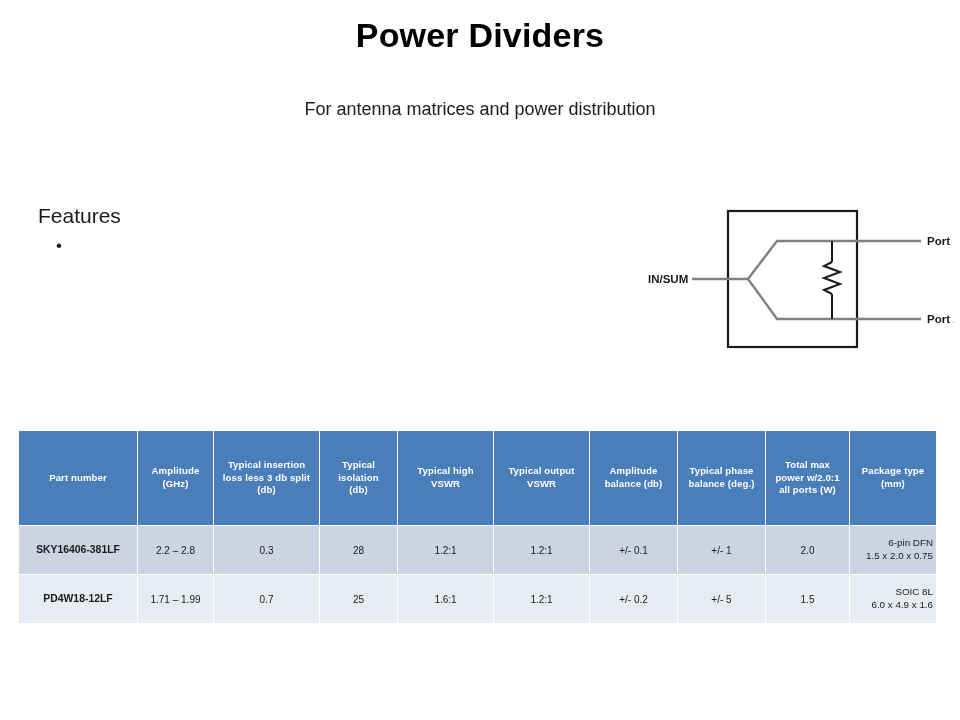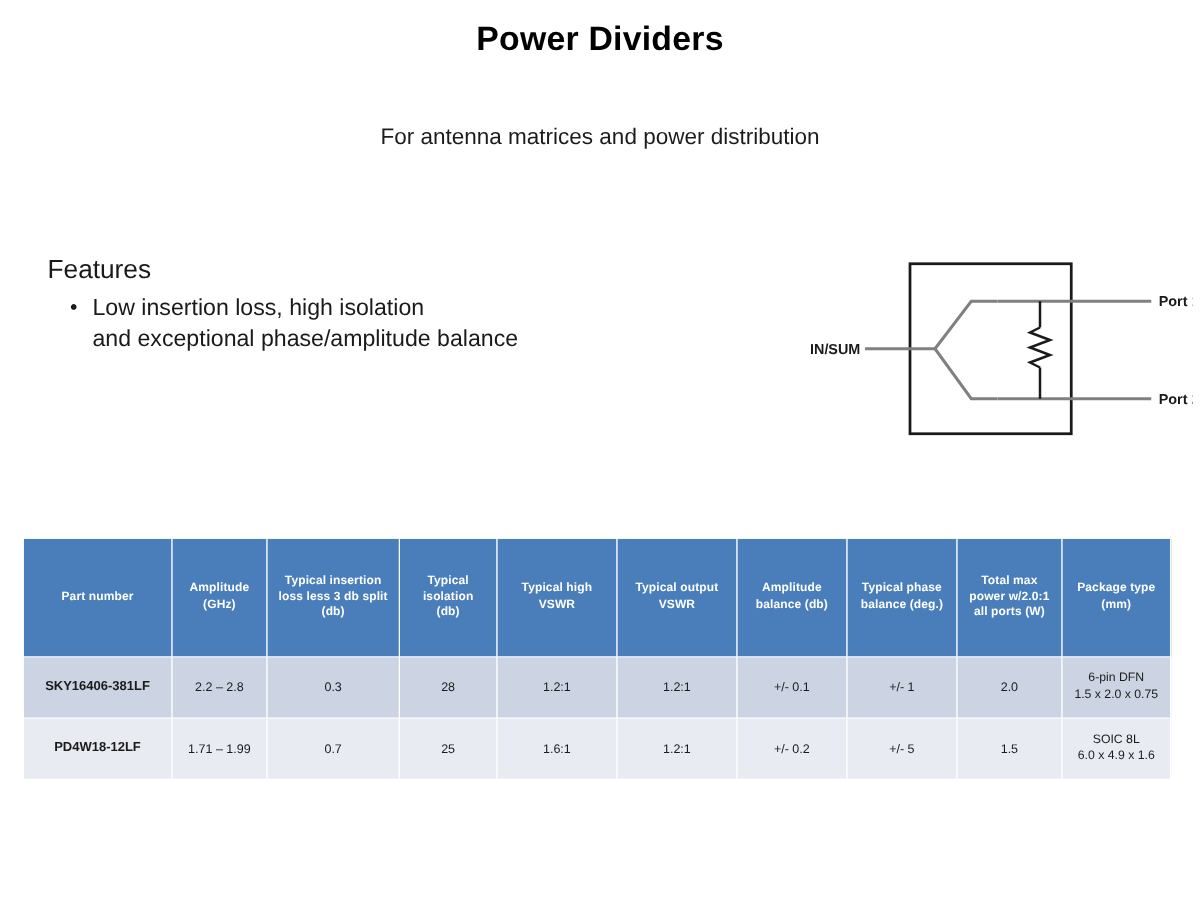--- a/index.html
+++ b/index.html
@@ -16,21 +16,21 @@
     color: #1a1a1a;
   }
 
   
   #slide-title {
     position: absolute;
     top: 16px;
     left: 0;
     width: 960px;
     text-align: center;
-    font-size: 27px;
+    font-size: 34px;
     font-weight: bold;
     letter-spacing: 0.2px;
     color: #000000;
   }
 
   #slide-subtitle {
     position: absolute;
     top: 99px;
     left: 0;
     width: 960px;
@@ -117,20 +117,21 @@
     white-space: pre-line;
   }
   #spec-table tbody tr.row-dark td { background: #ccd3e2; }
   #spec-table tbody tr.row-light td { background: #e8ebf2; }
   #spec-table tbody td.part-cell {
     font-weight: bold;
     font-size: 10.4px;
   }
   #spec-table tbody td.pkg-cell {
     font-size: 9.8px;
+    text-align: right;
   }
 
   
   col.c0 { width: 119px; }
   col.c1 { width: 76px; }
   col.c2 { width: 106px; }
   col.c3 { width: 78px; }
   col.c4 { width: 96px; }
   col.c5 { width: 96px; }
   col.c6 { width: 88px; }
@@ -142,22 +143,20 @@
 <body>
 
 <div id="slide-title">Power Dividers</div>
 
 <div id="slide-subtitle">For antenna matrices and power distribution</div>
 
 <div id="features-block">
   <div id="features-heading">Features</div>
   <div class="feature-item">
     <span class="feature-bullet">•</span>
-    <span class="feature-text">Low insertion loss, high isolation
-and exceptional phase/amplitude balance</span>
   </div>
 </div>
 
 <div id="circuit-diagram">
   <svg width="318" height="170" viewBox="0 0 318 170" xmlns="http://www.w3.org/2000/svg">
 
     <rect x="92" y="15" width="129" height="136" fill="none" stroke="#1a1a1a" stroke-width="2.2"></rect>
 
     <line x1="56" y1="83" x2="112" y2="83" stroke="#808080" stroke-width="2.4"></line>
 

